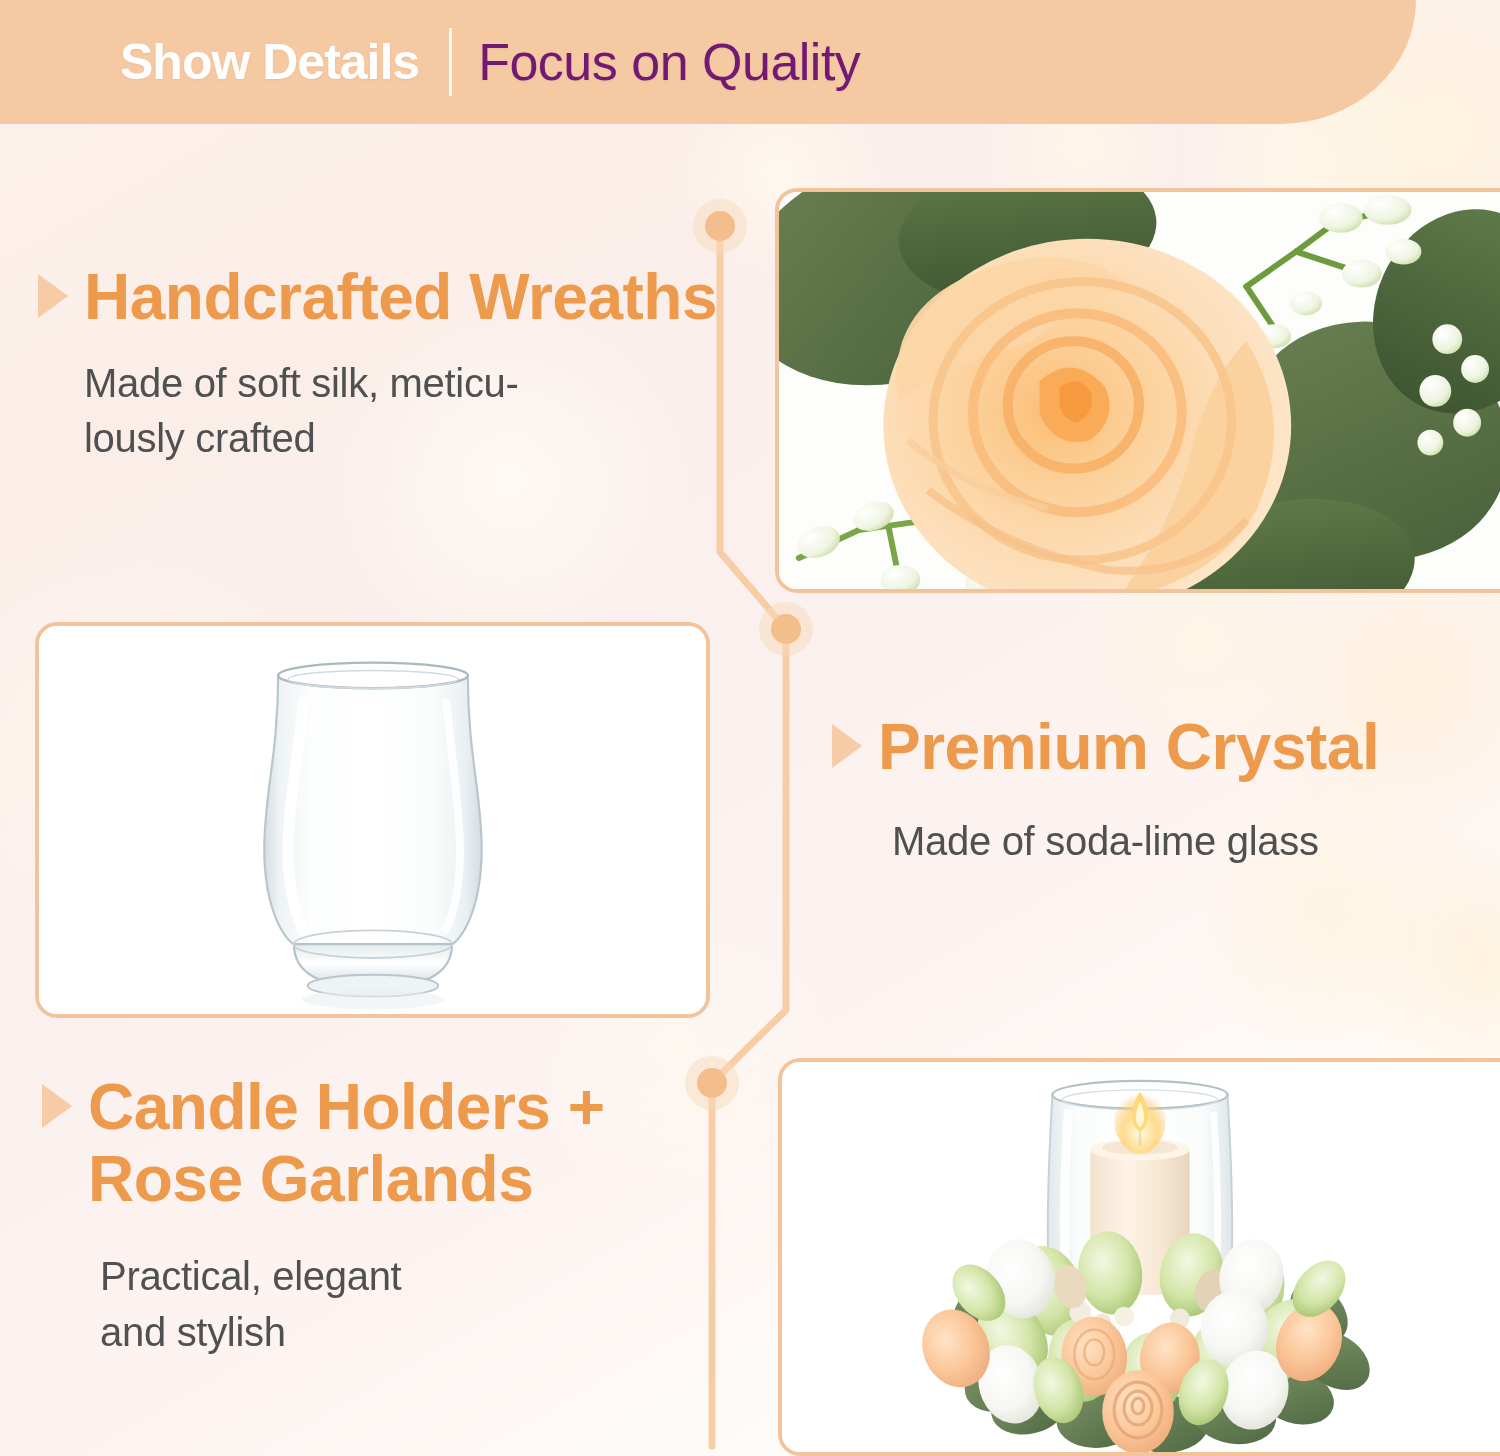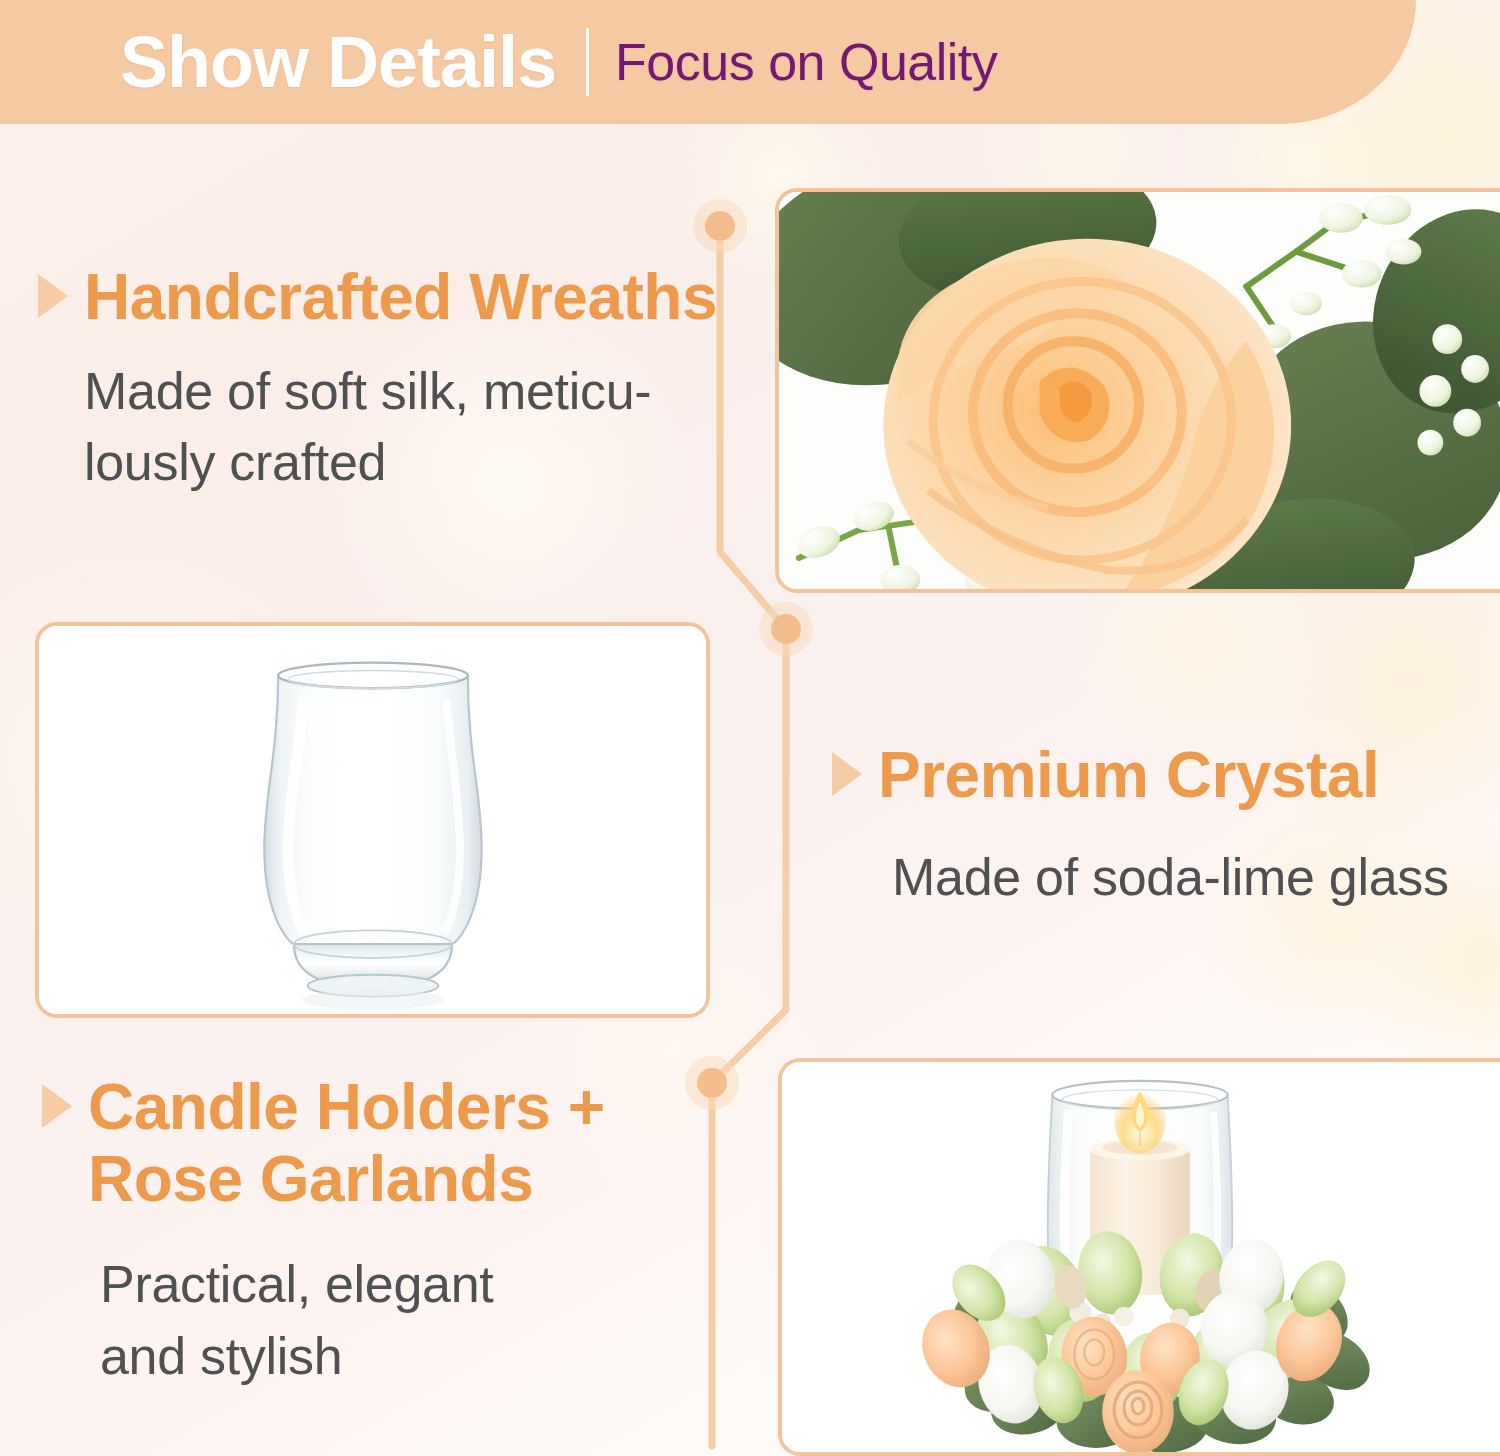--- a/index.html
+++ b/index.html
@@ -35,21 +35,21 @@
     position:absolute; left:0; top:0;
     width:1416px; height:124px;
     background:#f5c9a2;
     border-bottom-right-radius:140px 128px;
     display:flex; align-items:center;
     overflow:hidden;
   }
   .header-title {
     margin-left:120px;
     color:#ffffff;
-    font-size:72px; font-weight:bold;
+    font-size:50px; font-weight:bold;
     letter-spacing:-1px;
     line-height:1;
     white-space:nowrap;
     text-shadow:0 1px 2px rgba(214,150,105,.25);
   }
   .header-divider {
     width:3px; height:68px;
     background:rgba(255,255,255,.88);
     margin:0 26px 0 30px;
     flex:0 0 auto;
@@ -75,29 +75,29 @@
     margin-top:12px; margin-right:16px;
   }
   .feature-title {
     color:#ee9a4d;
     font-size:64px; font-weight:bold;
     line-height:1.12;
     letter-spacing:-.5px;
   }
   .feature-desc {
     color:#4f5052;
-    font-size:52px; font-weight:normal;
+    font-size:40px; font-weight:normal;
     line-height:1.38;
     letter-spacing:-.3px;
   }
 
   #feature-1 { left:38px; top:262px; width:660px; }
   #feature-1 .feature-desc { margin-left:46px; margin-top:22px; }
 
-  #feature-2 { left:832px; top:740px; width:620px; text-align:left; }
+  #feature-2 { left:832px; top:712px; width:620px; text-align:left; }
   #feature-2 .feature-desc { margin-left:60px; margin-top:30px; }
 
   #feature-3 { left:42px; top:1072px; width:620px; }
   #feature-3 .feature-desc { margin-left:58px; margin-top:34px; }
 
   
   .card {
     position:absolute;
     border:4px solid #f3c49b;
     border-radius:22px;

